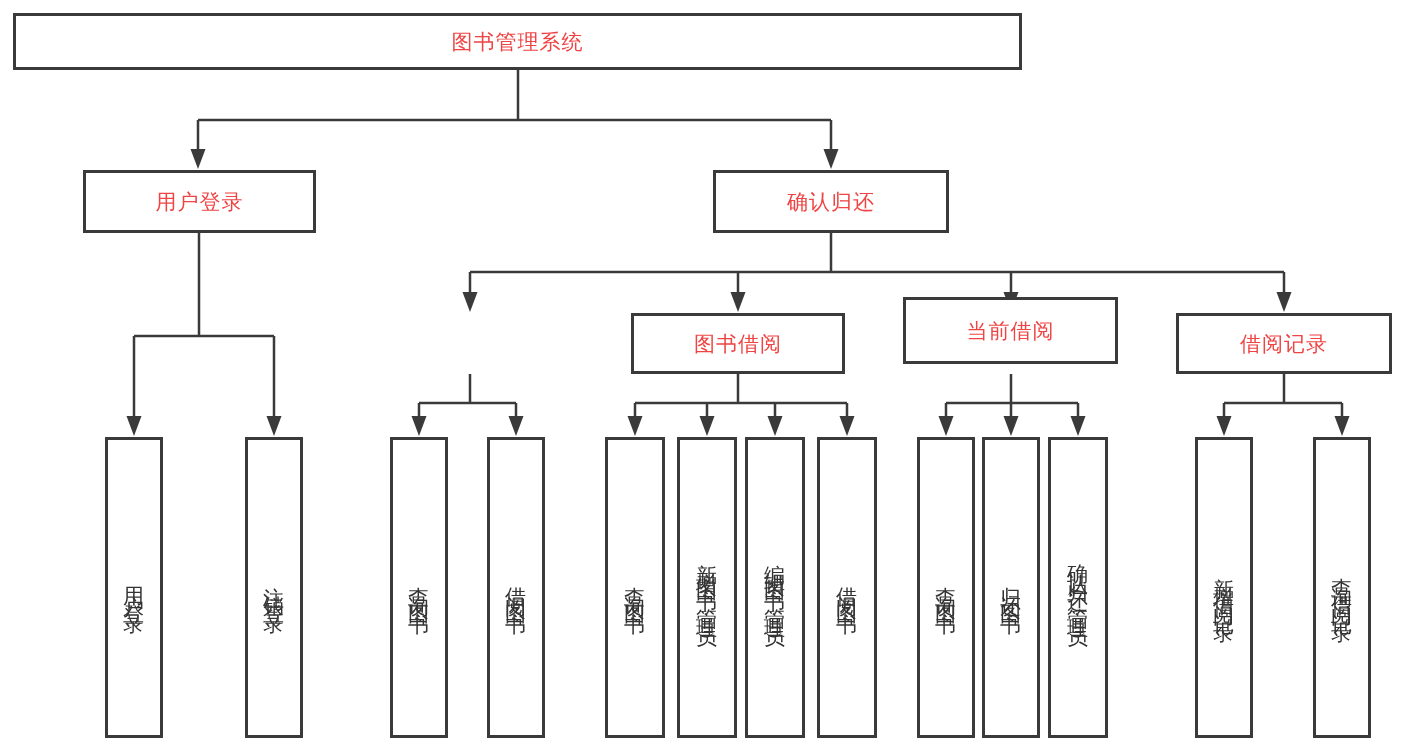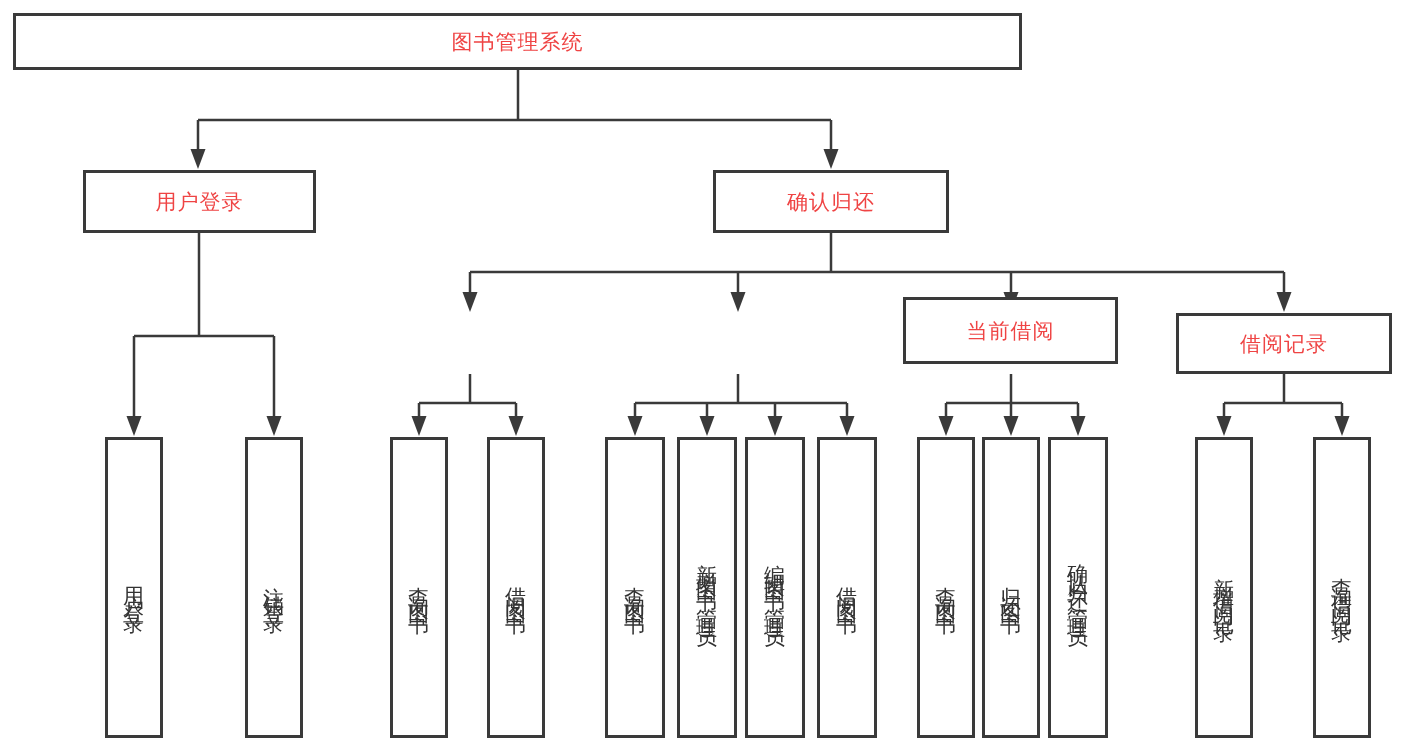--- a/index.html
+++ b/index.html
@@ -111,20 +111,23 @@
     <span class="hlabel">图书管理系统</span>
   </div>
 
   <div class="box" style="left:83px; top:170px; width:233px; height:63px;">
     <span class="hlabel">用户登录</span>
   </div>
   <div class="box" style="left:713px; top:170px; width:236px; height:63px;">
     <span class="hlabel">确认归还</span>
   </div>
 
+  <div class="box" style="left:631px; top:313px; width:214px; height:61px;">
+    <span class="hlabel">图书借阅</span>
+  </div>
   <div class="box" style="left:903px; top:297px; width:215px; height:67px;">
     <span class="hlabel">当前借阅</span>
   </div>
   <div class="box" style="left:1176px; top:313px; width:216px; height:61px;">
     <span class="hlabel">借阅记录</span>
   </div>
 
   <div class="box" style="left:105px; top:437px; width:58px; height:301px;">
     <span class="vlabel">用户登录</span>
   </div>

